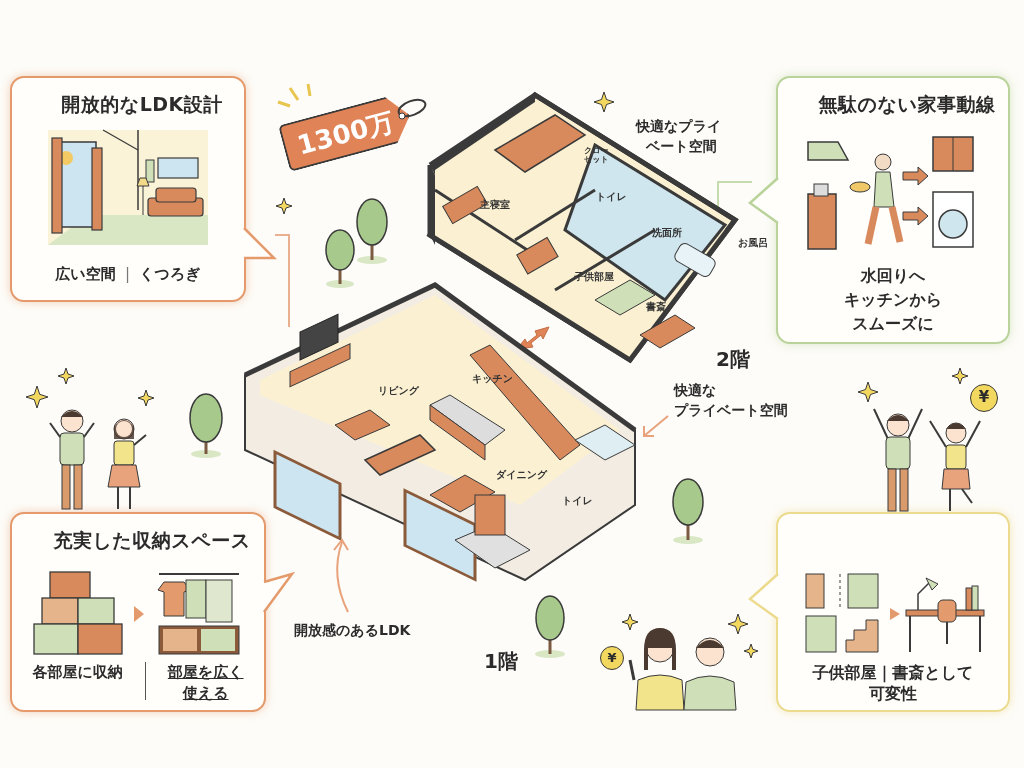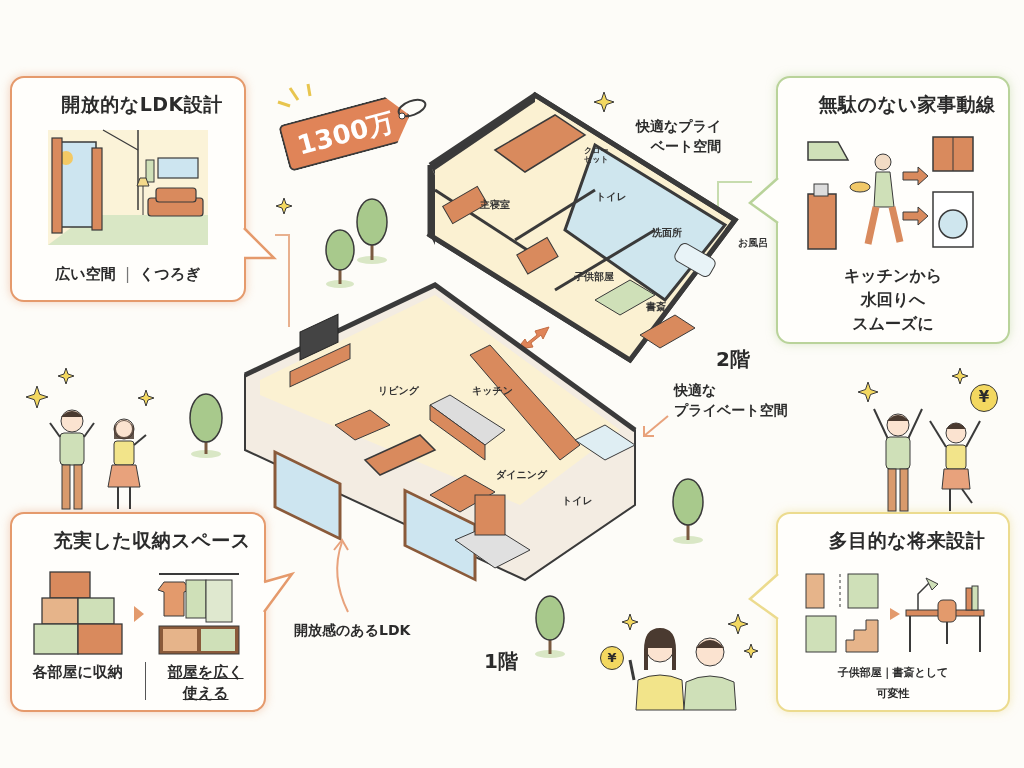--- a/index.html
+++ b/index.html
@@ -64,22 +64,22 @@
     <path d="M68,75 L60,112 M84,75 L92,110" stroke="#d98a5d" stroke-width="7"></path>
     <ellipse cx="52" cy="55" rx="10" ry="5" fill="#f0c868" stroke="#3a3a3a"></ellipse>
     <polygon points="95,40 110,40 110,35 120,44 110,53 110,48 95,48" fill="#d98a5d" stroke="#3a3a3a"></polygon>
     <polygon points="95,80 110,80 110,75 120,84 110,93 110,88 95,88" fill="#d98a5d" stroke="#3a3a3a"></polygon>
     <rect x="125" y="5" width="40" height="34" fill="#d98a5d" stroke="#3a3a3a" stroke-width="1.5"></rect>
     <line x1="145" y1="5" x2="145" y2="39" stroke="#3a3a3a"></line>
     <rect x="125" y="60" width="40" height="55" fill="#fff" stroke="#3a3a3a" stroke-width="1.5"></rect>
     <circle cx="145" cy="92" r="14" fill="#cfe6ee" stroke="#3a3a3a" stroke-width="1.5"></circle>
   </svg>
   <div class="card-caption" style="position:absolute; left:0; right:0; top:186px; font-size:16px; line-height:24px;">
+    <div>水回りへ</div>
     <div>キッチンから</div>
-    <div>水回りへ</div>
     <div>スムーズに</div>
   </div>
   <svg width="40" height="50" style="left:-28px; top:100px;">
     <polygon points="28,0 0,25 28,45" fill="#fffefb"></polygon>
     <polyline points="28,0 0,25 28,45" fill="none" stroke="#b9d39a" stroke-width="2.5"></polyline>
   </svg>
 </div>
 <svg width="40" height="40" style="left:716px; top:182px;">
   <polyline points="36,0 2,0 2,30" fill="none" stroke="#c7dcae" stroke-width="2"></polyline>
 </svg>
@@ -109,39 +109,38 @@
       <div>使える</div>
     </span>
   </div>
   <svg width="40" height="40" style="left:252px; top:68px;">
     <polygon points="0,0 30,-10 0,30" fill="#fffefb"></polygon>
     <polyline points="0,0 28,-8 0,30" fill="none" stroke="#e59a6c" stroke-width="2.5"></polyline>
   </svg>
 </div>
 
 <div class="card yellow" style="left:776px; top:512px; width:234px; height:200px;">
-  <div class="card-title">多目的な将来設計</div>
   <svg width="180" height="80" style="left:28px; top:60px;" viewBox="0 0 180 80">
     <rect x="0" y="0" width="18" height="34" fill="#e6b48a" stroke="#3a3a3a"></rect>
     <rect x="42" y="0" width="30" height="34" fill="#cfe0b8" stroke="#3a3a3a"></rect>
     <rect x="0" y="42" width="30" height="36" fill="#cfe0b8" stroke="#3a3a3a"></rect>
     <polygon points="40,78 72,78 72,46 60,46 60,56 48,56 48,66 40,66" fill="#e6b48a" stroke="#3a3a3a"></polygon>
     <line x1="34" y1="0" x2="34" y2="34" stroke="#3a3a3a" stroke-dasharray="3,3"></line>
     <polygon points="84,34 94,40 84,46" fill="#e39a6c"></polygon>
     <rect x="100" y="36" width="78" height="6" fill="#d98a5d" stroke="#3a3a3a"></rect>
     <line x1="104" y1="42" x2="104" y2="78" stroke="#3a3a3a" stroke-width="2"></line>
     <line x1="174" y1="42" x2="174" y2="78" stroke="#3a3a3a" stroke-width="2"></line>
     <path d="M112,36 L112,20 L124,8" fill="none" stroke="#3a3a3a" stroke-width="1.5"></path>
     <polygon points="120,4 132,10 126,16" fill="#cfe0b8" stroke="#3a3a3a"></polygon>
     <rect x="160" y="14" width="6" height="22" fill="#d98a5d" stroke="#3a3a3a"></rect>
     <rect x="166" y="12" width="6" height="24" fill="#cfe0b8" stroke="#3a3a3a"></rect>
     <rect x="132" y="26" width="18" height="22" rx="5" fill="#e39a6c" stroke="#3a3a3a"></rect>
     <line x1="141" y1="48" x2="141" y2="70" stroke="#3a3a3a" stroke-width="2"></line>
   </svg>
-  <div class="card-caption" style="position:absolute; left:0; right:0; top:148px; font-size:11px;">
+  <div class="card-caption" style="position:absolute; left:0; right:0; top:148px; font-size:16px;">
     <div>子供部屋｜書斎として</div>
     <div>可変性</div>
   </div>
   <svg width="40" height="50" style="left:-28px; top:60px;">
     <polygon points="28,0 0,25 28,45" fill="#fffefb"></polygon>
     <polyline points="28,0 0,25 28,45" fill="none" stroke="#ecdb8e" stroke-width="2.5"></polyline>
   </svg>
 </div>
 
 <svg width="40" height="30" style="left:276px; top:84px;">
@@ -181,21 +180,21 @@
   <rect x="250" y="160" width="40" height="20" rx="6" fill="#e8f3f7" stroke="#3a3a3a" transform="rotate(30 270 170)"></rect>
 </svg>
 <div class="room" style="left:480px; top:198px;">主寝室</div>
 <div class="room" style="left:584px; top:146px; font-size:8px; line-height:9px;">クロー<br>ゼット</div>
 <div class="room" style="left:596px; top:190px;">トイレ</div>
 <div class="room" style="left:652px; top:226px;">洗面所</div>
 <div class="room" style="left:714px; top:236px;padding-left:24px;">お風呂</div>
 <div class="room" style="left:574px; top:270px;">子供部屋</div>
 <div class="room" style="left:646px; top:300px;">書斎</div>
 
-<div class="lbl" style="left:636px; top:116px; font-size:14px; line-height:20px; text-align:right;">
+<div class="lbl" style="left:636px; top:116px; font-size:14px; line-height:20px; text-align:left;">
   <div>快適なプライ</div>
   <div style="padding-left:10px;">ベート空間</div>
 </div>
 <div class="lbl" style="left:716px; top:346px; font-size:20px;">2階</div>
 
 <svg width="36" height="30" style="left:515px; top:325px;">
   <polygon points="2,24 10,14 12,18 22,10 20,6 34,2 28,14 26,10 16,18 18,22" fill="#e08458" stroke="#c46c42"></polygon>
 </svg>
 
 <svg width="420" height="360" style="left:240px; top:280px;" viewBox="0 0 420 360">
@@ -221,21 +220,21 @@
   <polygon points="230,75 250,65 340,165 320,180" fill="#d98a5d" stroke="#3a3a3a"></polygon>
 
   <polygon points="190,215 225,195 255,212 220,232" fill="#d98a5d" stroke="#3a3a3a"></polygon>
 
   <polygon points="335,160 365,145 395,165 365,180" fill="#dfeef3" stroke="#3a3a3a"></polygon>
 
   <polygon points="215,260 250,245 290,270 255,288" fill="#e0e0e0" stroke="#3a3a3a"></polygon>
   <rect x="235" y="215" width="30" height="40" fill="#d98a5d" stroke="#3a3a3a"></rect>
 </svg>
 <div class="room" style="left:378px; top:384px;">リビング</div>
-<div class="room" style="left:472px; top:384px;">キッチン</div>
+<div class="room" style="left:472px; top:372px;">キッチン</div>
 <div class="room" style="left:496px; top:468px;">ダイニング</div>
 <div class="room" style="left:562px; top:494px;">トイレ</div>
 
 <div class="lbl" style="left:674px; top:380px; font-size:14px; line-height:20px;">
   <div>快適な</div>
   <div>プライベート空間</div>
 </div>
 <svg width="36" height="30" style="left:638px; top:412px;">
   <line x1="30" y1="4" x2="6" y2="24" stroke="#e8a27c" stroke-width="2"></line>
   <polyline points="6,14 6,24 16,24" fill="none" stroke="#e8a27c" stroke-width="2"></polyline>

